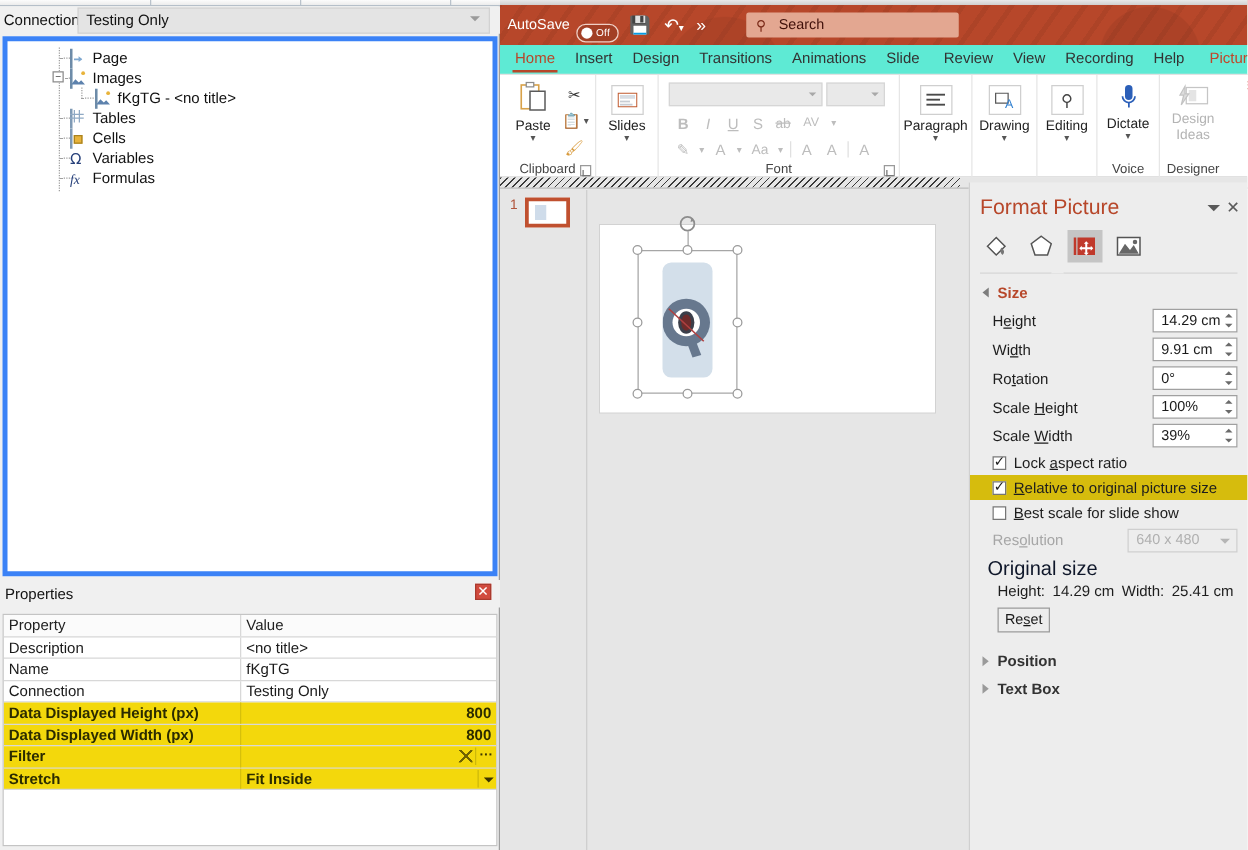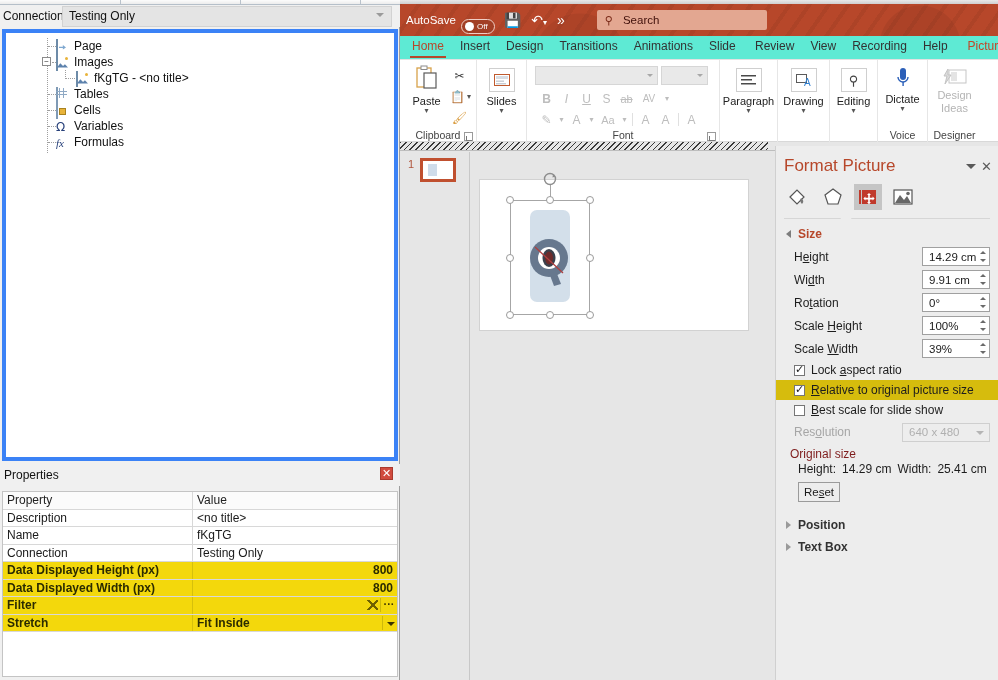--- a/index.html
+++ b/index.html
@@ -254,21 +254,21 @@
   .u { text-decoration: underline; }
 
   .resrow { display: flex; align-items: center; height: 24px; padding-left: 18px; }
   .resrow .lab { font-size: 12px; color: #a6a6a6; }
   .resrow .ddl { margin-left: auto; margin-right: 8px; width: 88px; height: 19px;
     background: #ededed; border: 1px solid #cfcfcf; display: flex; align-items: center;
     padding-left: 6px; font-size: 11.5px; color: #b0b0b0; position: relative; }
   .resrow .ddl .cr { position: absolute; right: 5px; top: 7px; width:0;height:0;
     border-left:4px solid transparent;border-right:4px solid transparent;border-top:4px solid #b5b5b5; }
 
-  .osz-title { padding: 3px 0 1px 14px; font-size: 12px; color: #7f1d1d; }
+  .osz-title { padding: 3px 0 1px 14px; font-size: 16px; color: #0f172a; }
   .osz-line { padding-left: 22px; font-size: 12px; color: #1d1d1d; display: flex; gap: 6px; }
   .osz-line .k { }
   .resetbtn { margin: 6px 0 0 22px; width: 42px; height: 20px; background: #ededed;
     border: 1px solid #9b9b9b; font-size: 11.5px; display: flex; align-items: center;
     justify-content: center; cursor: pointer; }
 </style>
 </head>
 <body>
 
 <div id="root">

